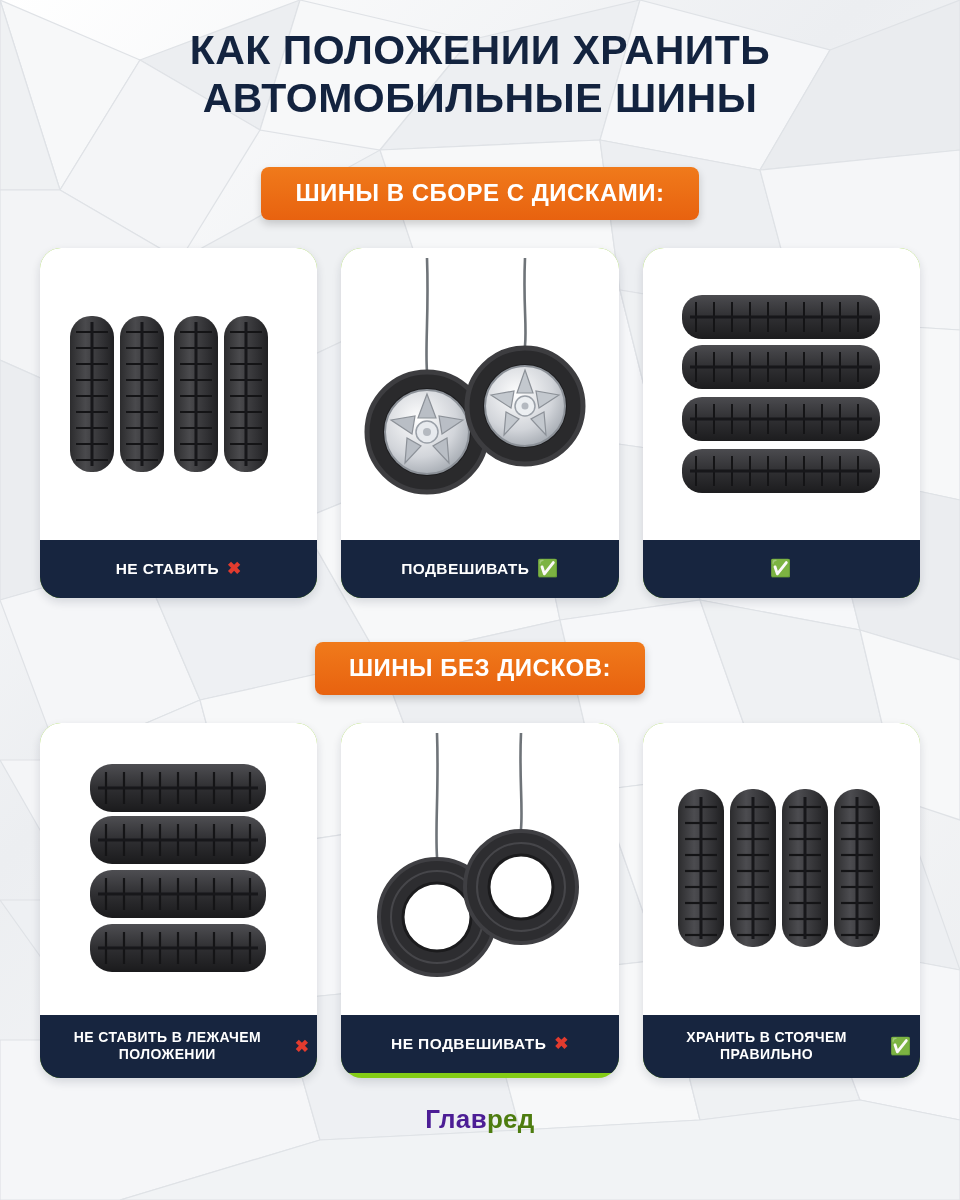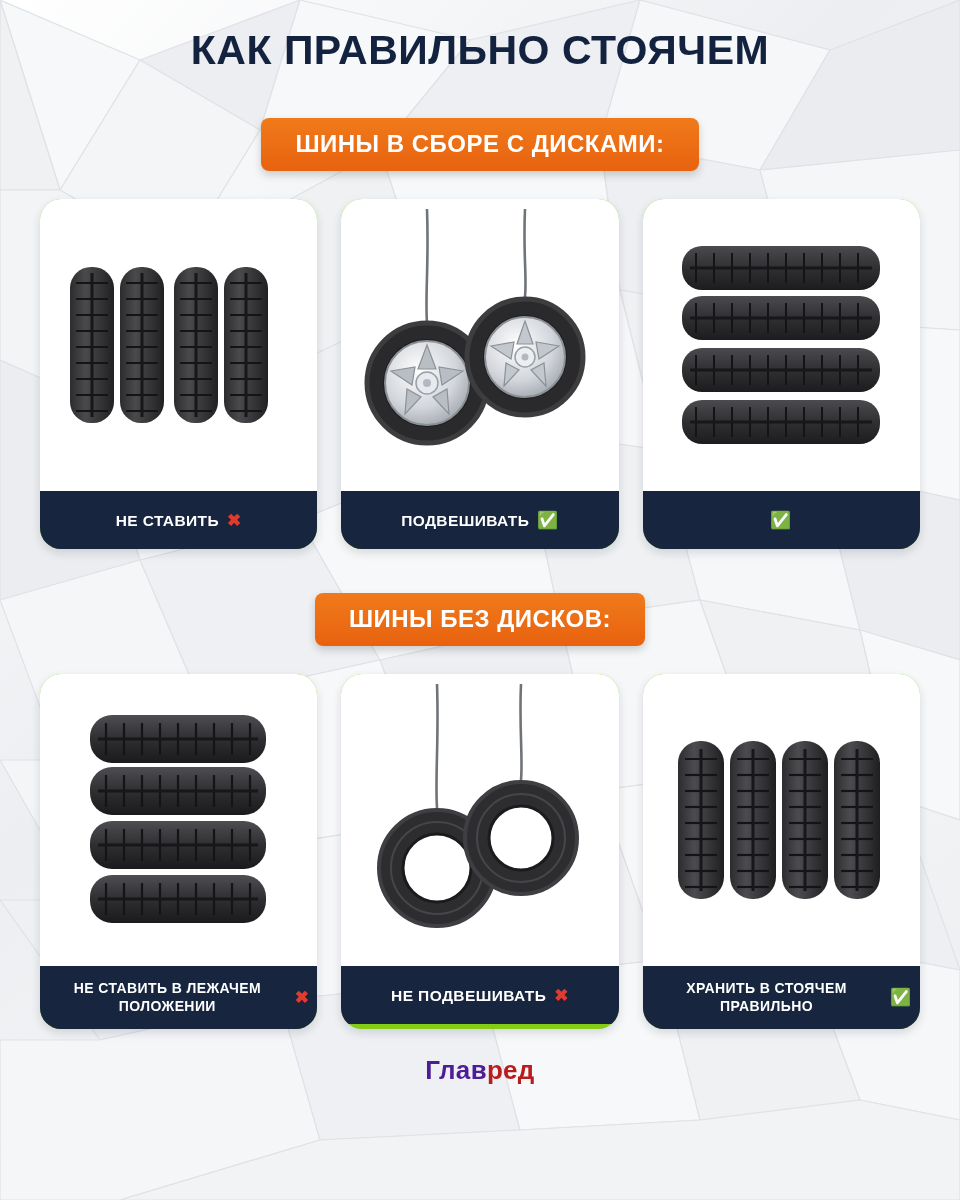--- a/index.html
+++ b/index.html
@@ -107,21 +107,21 @@
 
   
   .footer {
     margin-top: 26px;
     text-align: center;
     font-weight: 800;
     font-size: 26px;
     letter-spacing: 0.3px;
   }
   .footer .glav { color: #4c1d95; }
-  .footer .red { color: #b91c1c; }
+  .footer .red { color: #4d7c0f; }
 </style>
 </head>
 <body>
 
 <div class="bg-facets">
   <svg viewBox="0 0 960 1200" preserveAspectRatio="none" xmlns="http://www.w3.org/2000/svg">
     <g fill="none" stroke="#dfe2e6" stroke-width="1.2">
       <polygon points="0,0 140,60 60,190" fill="#f7f8f9"></polygon>
       <polygon points="140,60 300,0 260,130" fill="#eceef1"></polygon>
       <polygon points="60,190 140,60 260,130 180,260" fill="#f4f5f7"></polygon>
@@ -164,21 +164,22 @@
       <polygon points="660,960 800,940 860,1100 700,1120" fill="#eff1f3"></polygon>
       <polygon points="800,940 960,970 960,1120 860,1100" fill="#f6f7f9"></polygon>
       <polygon points="120,1200 320,1140 520,1130 700,1120 860,1100 960,1120 960,1200" fill="#f1f3f5"></polygon>
     </g>
   </svg>
 </div>
 
 <div class="page">
 
   <h1 class="title">
-    <span class="line">КАК ПРАВИЛЬНО СТОЯЧЕМ</span>
+    <span class="line">КАК ПОЛОЖЕНИИ ХРАНИТЬ</span>
+    <span class="line">АВТОМОБИЛЬНЫЕ ШИНЫ</span>
   </h1>
 
   <div class="banner-wrap section-1-banner">
     <div class="banner">ШИНЫ В СБОРЕ С ДИСКАМИ:</div>
   </div>
 
   <div class="cards">
 
     <div class="card">
       <div class="card-art">

